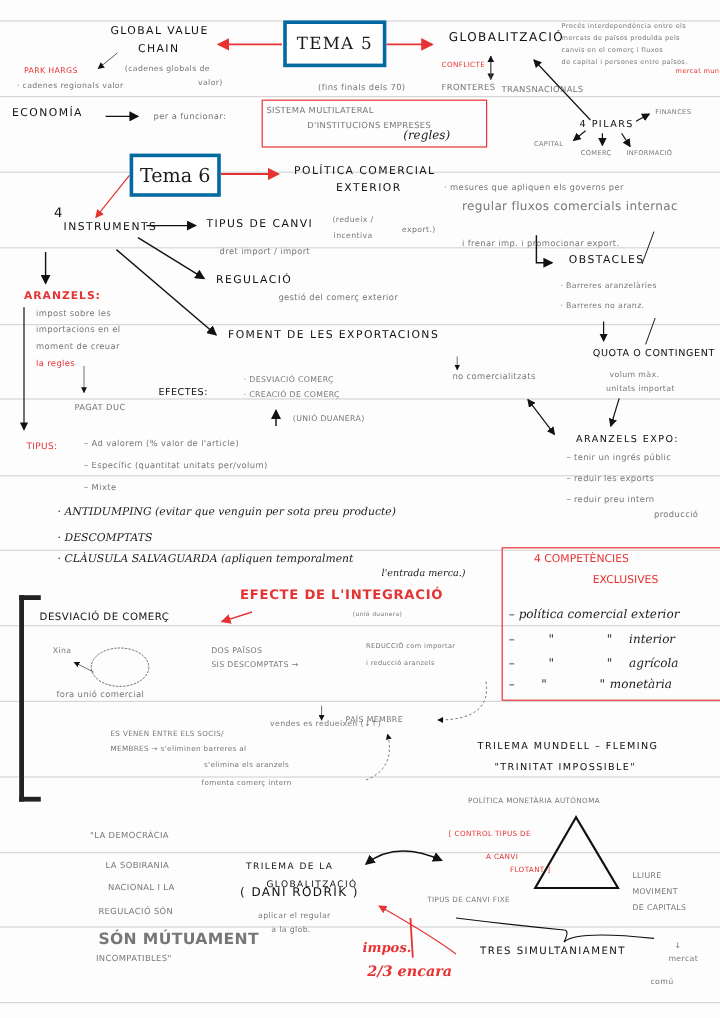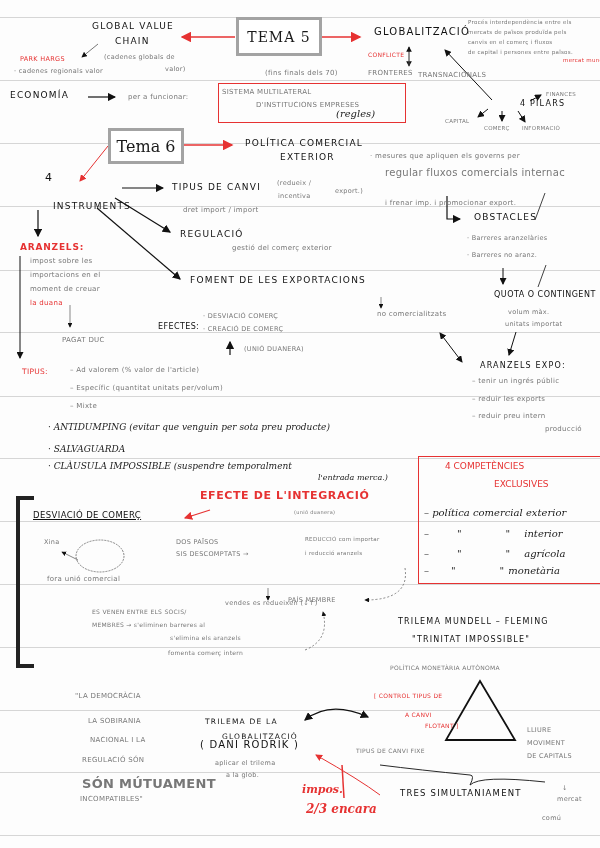--- a/index.html
+++ b/index.html
@@ -4,21 +4,21 @@
 <style>
   html,body{margin:0;padding:0;}
   body{width:600px;height:848px;background:#fdfdfd;position:relative;overflow:hidden;font-family:"DejaVu Sans",sans-serif;color:#1a1a1a;}
   .rule{position:absolute;left:0;width:600px;height:1px;background:#d6d6d6;}
   .t{position:absolute;white-space:nowrap;line-height:1.05;}
   .big{font-family:"DejaVu Sans",sans-serif;font-size:11px;letter-spacing:1.2px;color:#111;}
   .small{font-family:"DejaVu Sans",sans-serif;font-size:6.5px;color:#777;letter-spacing:0.3px;}
   .red{color:#e63232;}
   .redbig{color:#e63232;font-weight:bold;font-size:10px;letter-spacing:0.8px;}
   .ital{font-family:"DejaVu Serif",serif;font-style:italic;font-size:11px;}
-  .box{position:absolute;border:3px solid #a3a3a3;background:#fff;font-family:"DejaVu Serif",serif;font-size:16px;display:flex;align-items:center;justify-content:center;}
+  .box{position:absolute;border:3px solid #0369a1;background:#fff;font-family:"DejaVu Serif",serif;font-size:16px;display:flex;align-items:center;justify-content:center;}
   svg.layer{position:absolute;left:0;top:0;width:600px;height:848px;pointer-events:none;}
   .redbox{position:absolute;border:1.5px solid #e63232;}
   .bracket{position:absolute;border:4px solid #222;border-right:none;}
 </style>
 </head>
 <body>
 
 <div class="rule" style="top:17px"></div>
 <div class="rule" style="top:80px"></div>
 <div class="rule" style="top:143px"></div>
@@ -110,94 +110,94 @@
 <div class="t big" style="left:374px;top:27px;font-size:10px;">GLOBALITZACIÓ</div>
 <div class="t small" style="left:468px;top:20px;font-size:5.5px;">Procés interdependència entre els</div>
 <div class="t small" style="left:468px;top:30px;font-size:5.5px;">mercats de països produïda pels</div>
 <div class="t small" style="left:468px;top:40px;font-size:5.5px;">canvis en el comerç i fluxos</div>
 <div class="t small" style="left:468px;top:50px;font-size:5.5px;">de capital i persones entre països.</div>
 <div class="t small red" style="left:563px;top:58px;font-size:5.5px;">mercat mundial</div>
 <div class="t small red" style="left:368px;top:52px;font-size:6px;">CONFLICTE</div>
 <div class="t small" style="left:265px;top:70px;font-size:7px;">(fins finals dels 70)</div>
 <div class="t small" style="left:368px;top:70px;font-size:7px;">FRONTERES</div>
 <div class="t small" style="left:418px;top:72px;font-size:7px;">TRANSNACIONALS</div>
-<div class="t big" style="left:483px;top:100px;font-size:8px;margin-left:37px;">4 PILARS</div>
+<div class="t big" style="left:483px;top:100px;font-size:8px;">4 PILARS</div>
 <div class="t small" style="left:546px;top:92px;font-size:5.5px;">FINANCES</div>
 <div class="t small" style="left:445px;top:119px;font-size:5.5px;">CAPITAL</div>
 <div class="t small" style="left:484px;top:126px;font-size:5.5px;">COMERÇ</div>
 <div class="t small" style="left:522px;top:126px;font-size:5.5px;">INFORMACIÓ</div>
 
 <div class="box" style="left:108px;top:128px;width:70px;height:30px;">
   <span>Tema 6</span>
 </div>
 <div class="t big" style="left:245px;top:139px;font-size:9px;">POLÍTICA COMERCIAL</div>
 <div class="t big" style="left:280px;top:153px;font-size:9px;">EXTERIOR</div>
 <div class="t small" style="left:370px;top:153px;font-size:7px;">· mesures que apliquen els governs per</div>
 <div class="t small" style="left:385px;top:168px;font-size:10px;">regular fluxos comercials internac</div>
 <div class="t small" style="left:385px;top:183px;font-size:7px;margin-top:17px;">i frenar imp. i promocionar export.</div>
 
 <div class="t big" style="left:45px;top:172px;">4</div>
-<div class="t big" style="left:25px;top:202px;font-size:9px;padding-left:28px;">INSTRUMENTS</div>
+<div class="t big" style="left:25px;top:186px;font-size:9px;padding-left:28px;">INSTRUMENTS</div>
 <div class="t big" style="left:172px;top:183px;font-size:9px;">TIPUS DE CANVI</div>
 <div class="t small" style="left:277px;top:180px;">(redueix /</div>
 <div class="t small" style="left:278px;top:193px;">incentiva</div>
 <div class="t small" style="left:335px;top:188px;">export.)</div>
 <div class="t small" style="left:183px;top:207px;font-size:7px;">dret import / import</div>
 <div class="t big" style="left:180px;top:230px;font-size:9px;">REGULACIÓ</div>
 <div class="t small" style="left:232px;top:245px;font-size:7px;">gestió del comerç exterior</div>
 
 <div class="t big" style="left:474px;top:213px;font-size:9px;">OBSTACLES</div>
 <div class="t small" style="left:467px;top:235px;font-size:6.5px;">· Barreres aranzelàries</div>
 <div class="t small" style="left:467px;top:252px;font-size:6.5px;">· Barreres no aranz.</div>
 <div class="t big" style="left:494px;top:291px;font-size:8px;letter-spacing:0.5px;">QUOTA O CONTINGENT</div>
 <div class="t small" style="left:508px;top:309px;">volum màx.</div>
 <div class="t small" style="left:505px;top:321px;">unitats importat</div>
 
 <div class="t big" style="left:190px;top:276px;font-size:9px;">FOMENT DE LES EXPORTACIONS</div>
 <div class="t small" style="left:377px;top:311px;font-size:7px;">no comercialitzats</div>
-<div class="t big" style="left:158px;top:323px;font-size:8px;letter-spacing:0.4px;">EFECTES:</div>
+<div class="t big" style="left:132px;top:323px;font-size:8px;letter-spacing:0.4px;">EFECTES:</div>
 <div class="t small" style="left:203px;top:313px;">· DESVIACIÓ COMERÇ</div>
 <div class="t small" style="left:203px;top:326px;">· CREACIÓ DE COMERÇ</div>
 <div class="t small" style="left:244px;top:346px;">(UNIÓ DUANERA)</div>
 
 <div class="t big" style="left:480px;top:362px;font-size:8px;">ARANZELS EXPO:</div>
 <div class="t small" style="left:472px;top:378px;font-size:7px;">– tenir un ingrés públic</div>
 <div class="t small" style="left:472px;top:396px;font-size:7px;">– reduir les exports</div>
 <div class="t small" style="left:472px;top:413px;font-size:7px;">– reduir preu intern</div>
 <div class="t small" style="left:545px;top:426px;font-size:7px;">producció</div>
 
 <div class="t redbig" style="left:20px;top:243px;font-size:9px;">ARANZELS:</div>
 <div class="t small" style="left:30px;top:258px;font-size:7px;">impost sobre les</div>
 <div class="t small" style="left:30px;top:272px;font-size:7px;">importacions en el</div>
 <div class="t small" style="left:30px;top:286px;font-size:7px;">moment de creuar</div>
-<div class="t small red" style="left:30px;top:300px;font-size:7px;">la duana</div>
+<div class="t small red" style="left:30px;top:300px;font-size:7px;">la regles</div>
 <div class="t small" style="left:50px;top:337px;font-size:7px;padding-left:12px;">PAGAT DUC</div>
 
 <div class="t small red" style="left:22px;top:368px;font-size:7.5px;">TIPUS:</div>
 <div class="t small" style="left:70px;top:367px;font-size:7px;">– Ad valorem (% valor de l'article)</div>
 <div class="t small" style="left:70px;top:385px;font-size:7px;">– Específic (quantitat unitats per/volum)</div>
 <div class="t small" style="left:70px;top:403px;font-size:7px;">– Mixte</div>
 
 <div class="t ital" style="left:48px;top:423px;font-size:9px;">· ANTIDUMPING (evitar que venguin per sota preu producte)</div>
-<div class="t ital" style="left:48px;top:445px;font-size:9px;">· SALVAGUARDA</div>
-<div class="t ital" style="left:48px;top:462px;font-size:9px;">· CLÀUSULA IMPOSSIBLE (suspendre temporalment</div>
+<div class="t ital" style="left:48px;top:445px;font-size:9px;">· DESCOMPTATS</div>
+<div class="t ital" style="left:48px;top:462px;font-size:9px;">· CLÀUSULA SALVAGUARDA (apliquen temporalment</div>
 <div class="t ital" style="left:318px;top:474px;font-size:8px;">l'entrada merca.)</div>
 
 <div class="redbox" style="left:418px;top:456px;width:182px;height:126px;"></div>
 <div class="t red" style="left:445px;top:462px;font-size:9px;">4 COMPETÈNCIES</div>
 <div class="t red" style="left:494px;top:480px;font-size:9px;">EXCLUSIVES</div>
 <div class="t ital" style="left:424px;top:508px;font-size:10px;"><span>–</span> <span>política comercial exterior</span></div>
 <div class="t ital" style="left:424px;top:529px;font-size:10px;"><span>–</span><span style="margin-left:28px">"</span><span style="margin-left:44px">"</span><span style="margin-left:14px">interior</span></div>
 <div class="t ital" style="left:424px;top:549px;font-size:10px;"><span>–</span><span style="margin-left:28px">"</span><span style="margin-left:44px">"</span><span style="margin-left:14px">agrícola</span></div>
 <div class="t ital" style="left:424px;top:566px;font-size:10px;"><span>–</span><span style="margin-left:22px">"</span><span style="margin-left:44px">"</span><span style="margin-left:4px">monetària</span></div>
 
 <div class="bracket" style="left:16px;top:496px;width:14px;height:164px;"></div>
 <div class="t red" style="left:200px;top:490px;font-size:11px;font-weight:bold;letter-spacing:0.6px;">EFECTE DE L'INTEGRACIÓ</div>
 <div class="t small" style="left:294px;top:510px;font-size:5px;">(unió duanera)</div>
-<div class="t big" style="left:33px;top:511px;font-size:8.5px;text-decoration:underline;letter-spacing:0.4px;">DESVIACIÓ DE COMERÇ</div>
+<div class="t big" style="left:33px;top:511px;font-size:8.5px;letter-spacing:0.4px;">DESVIACIÓ DE COMERÇ</div>
 <div class="t small" style="left:44px;top:539px;">Xina</div>
 <div class="t small" style="left:47px;top:576px;font-size:7px;">fora unió comercial</div>
 <div class="t small" style="left:176px;top:539px;">DOS PAÏSOS</div>
 <div class="t small" style="left:176px;top:551px;">SIS DESCOMPTATS → </div>
 <div class="t small" style="left:305px;top:537px;font-size:5.5px;">REDUCCIÓ com importar</div>
 <div class="t small" style="left:305px;top:551px;font-size:5.5px;">i reducció aranzels</div>
 <div class="t small" style="left:225px;top:600px;">vendes es redueixen (↓↑)</div>
 <div class="t small" style="left:268px;top:597px;padding-left:20px;">PAÍS MEMBRE</div>
 <div class="t small" style="left:92px;top:609px;font-size:6px;">ES VENEN ENTRE ELS SOCIS/</div>
 <div class="t small" style="left:92px;top:622px;font-size:6px;">MEMBRES → s'eliminen barreres al</div>
@@ -223,14 +223,14 @@
 
 <div class="t small" style="left:75px;top:693px;font-size:7px;">"LA DEMOCRÀCIA</div>
 <div class="t small" style="left:88px;top:718px;font-size:7px;">LA SOBIRANIA</div>
 <div class="t small" style="left:90px;top:737px;font-size:7px;">NACIONAL I LA</div>
 <div class="t small" style="left:82px;top:757px;font-size:7px;">REGULACIÓ SÓN</div>
 <div class="t small" style="left:82px;top:777px;font-size:13px;font-weight:bold;">SÓN MÚTUAMENT</div>
 <div class="t small" style="left:80px;top:796px;font-size:7px;">INCOMPATIBLES"</div>
 <div class="t big" style="left:200px;top:696px;font-size:10px;margin-top:44px;">( DANI RODRIK )</div>
 <div class="t big" style="left:205px;top:718px;font-size:7.5px;">TRILEMA DE LA</div>
 <div class="t big" style="left:222px;top:733px;font-size:7.5px;">GLOBALITZACIÓ</div>
-<div class="t small" style="left:215px;top:760px;">aplicar el trilema</div>
+<div class="t small" style="left:215px;top:760px;">aplicar el regular</div>
 <div class="t small" style="left:226px;top:772px;">a la glob.</div>
 
 </body></html>

